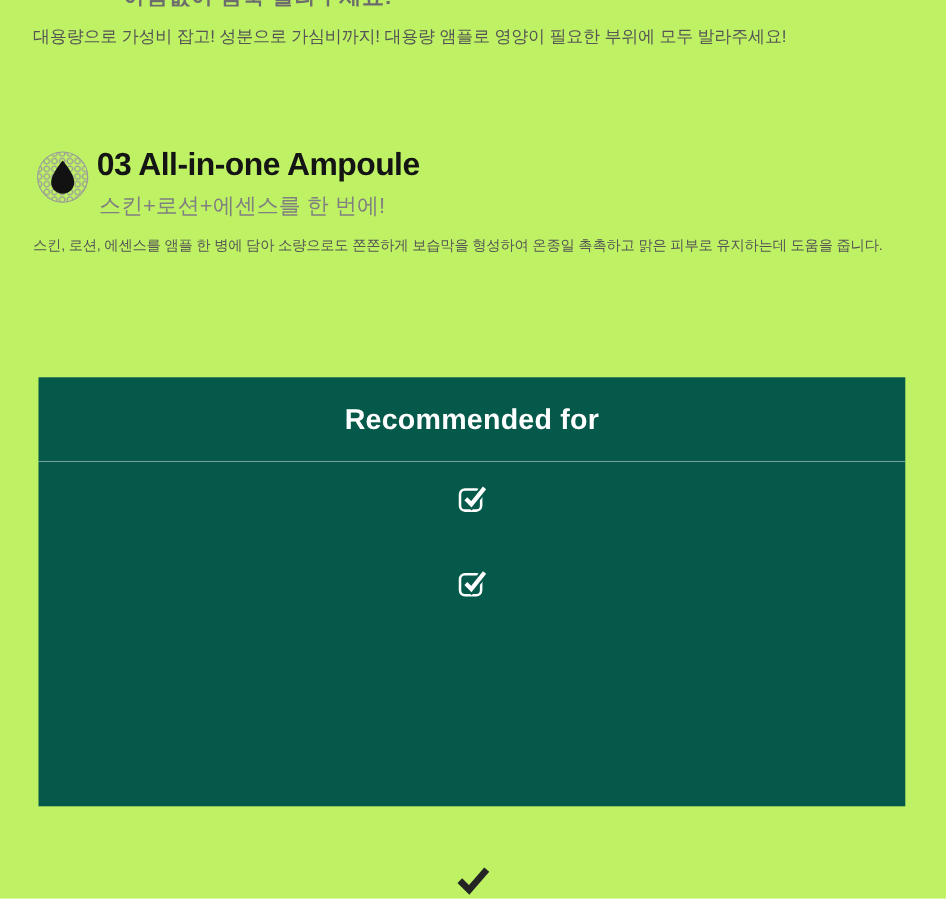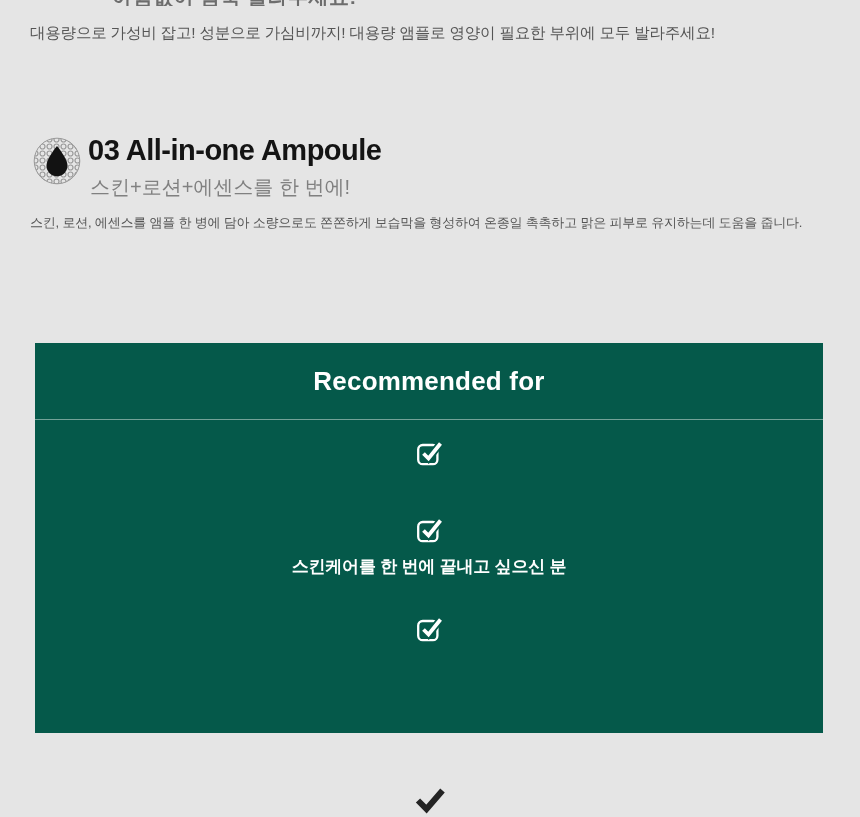--- a/index.html
+++ b/index.html
@@ -1,17 +1,17 @@
 <!DOCTYPE html>
 <html><head>
 <meta charset="utf-8">
 <style>
   html,body{margin:0;padding:0;background:#ffffff;}
   body{font-family:"Liberation Sans","DejaVu Sans",sans-serif;}
-  .page{position:relative;width:860px;height:817px;background:#e5e5e5;overflow:hidden;margin:0 auto;}
+  .page{position:relative;width:860px;height:817px;background:#bef264;overflow:hidden;margin:0 auto;}
 
   
   .top-clip{position:absolute;top:0;left:112px;height:6px;width:420px;overflow:hidden;}
   .top-clip span{display:block;margin-top:-16px;font-size:20px;font-weight:600;color:#6d6d6d;letter-spacing:0.5px;white-space:nowrap;}
 
   .intro-line{position:absolute;top:23px;left:30px;width:800px;font-size:15.5px;color:#555555;letter-spacing:-0.2px;}
 
   
   .section-icon{position:absolute;top:136px;left:32px;width:50px;height:50px;}
   .section-title{position:absolute;top:134px;left:88px;font-size:29px;font-weight:700;color:#141414;letter-spacing:-0.5px;}
@@ -73,30 +73,20 @@
       <div class="rec-item">
         <span class="icon">
           <svg width="28" height="28" viewBox="0 0 28 28" style="overflow:visible">
             <rect x="3.2" y="6" width="19.2" height="19.2" rx="4.5" fill="none" stroke="#ffffff" stroke-width="2.3"></rect>
             <path d="M8.5 14.5 L13.5 19.5 L25.5 4.5" fill="none" stroke="#05594a" stroke-width="7.5"></path>
             <path d="M8.5 14.5 L13.5 19.5 L25.5 4.5" fill="none" stroke="#ffffff" stroke-width="3.8"></path>
           </svg>
         </span>
       </div>
 
-      <div class="rec-item">
-        <span class="icon">
-          <svg width="28" height="28" viewBox="0 0 28 28" style="overflow:visible">
-            <rect x="3.2" y="6" width="19.2" height="19.2" rx="4.5" fill="none" stroke="#ffffff" stroke-width="2.3"></rect>
-            <path d="M8.5 14.5 L13.5 19.5 L25.5 4.5" fill="none" stroke="#05594a" stroke-width="7.5"></path>
-            <path d="M8.5 14.5 L13.5 19.5 L25.5 4.5" fill="none" stroke="#ffffff" stroke-width="3.8"></path>
-          </svg>
-        </span>
-        <div class="rec-label" style="color: rgb(255, 255, 255);">스킨케어를 한 번에 끝내고 싶으신 분</div>
-      </div>
 
       <div class="rec-item">
         <span class="icon">
           <svg width="28" height="28" viewBox="0 0 28 28" style="overflow:visible">
             <rect x="3.2" y="6" width="19.2" height="19.2" rx="4.5" fill="none" stroke="#ffffff" stroke-width="2.3"></rect>
             <path d="M8.5 14.5 L13.5 19.5 L25.5 4.5" fill="none" stroke="#05594a" stroke-width="7.5"></path>
             <path d="M8.5 14.5 L13.5 19.5 L25.5 4.5" fill="none" stroke="#ffffff" stroke-width="3.8"></path>
           </svg>
         </span>
       </div>

